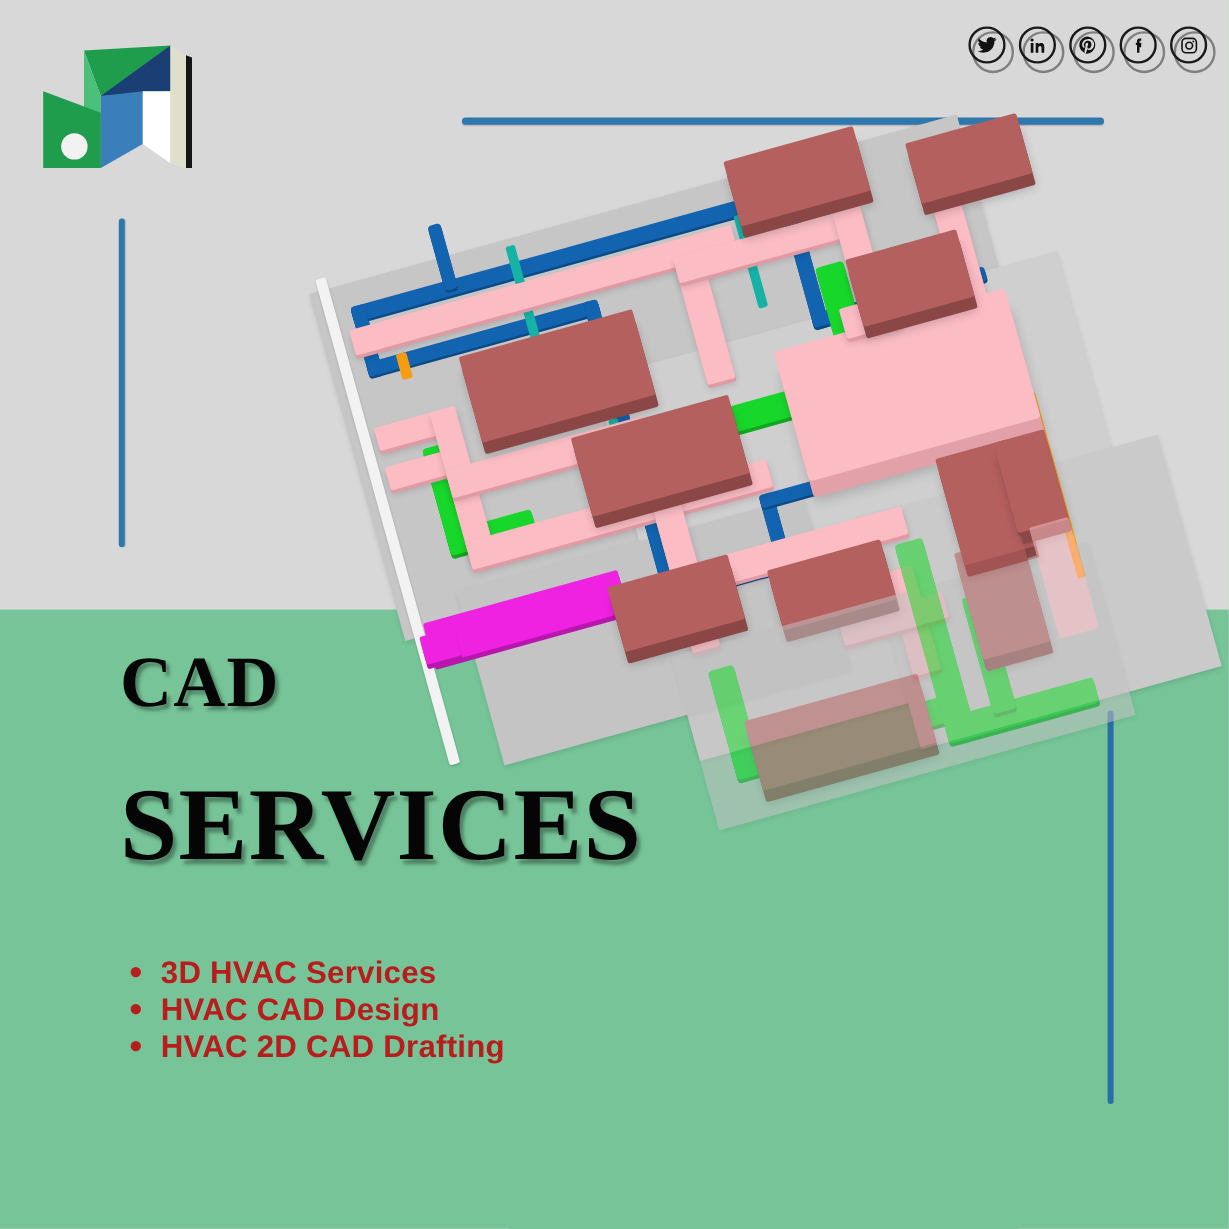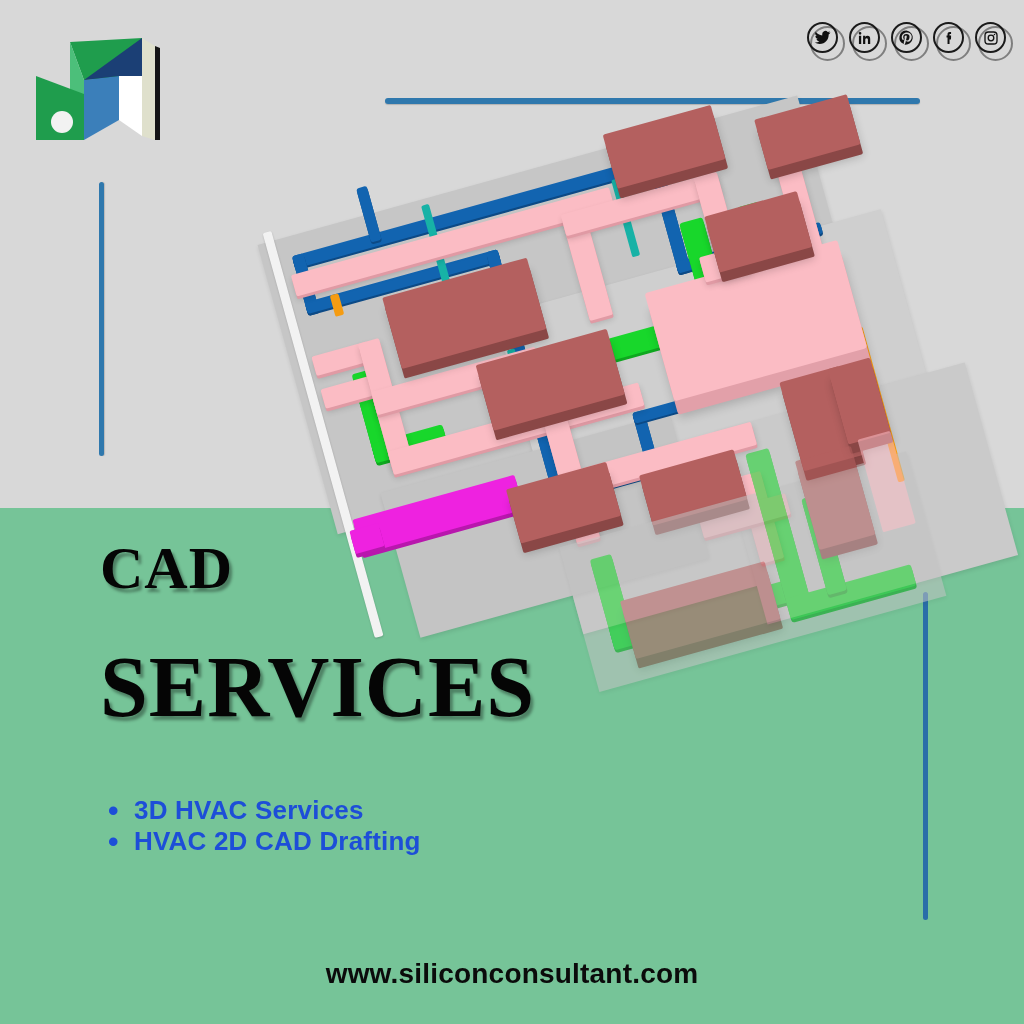--- a/index.html
+++ b/index.html
@@ -107,21 +107,21 @@
     text-shadow:3px 4px 3px rgba(0,0,0,.35);
   }
   .headline div { white-space:nowrap; }
   .hl-1 { font-size:86px; }
   .hl-2 { font-size:60px; }
   .hl-3 { font-size:86px;margin-top:48px; }
 
   
   .bullets {
     position:absolute; left:100px; top:795px;
-    color:#1d4ed8; font-size:26px; line-height:1.19;
+    color:#b91c1c; font-size:26px; line-height:1.19;
     font-weight:bold; letter-spacing:.2px;
   }
   .bullets li { list-style:none; position:relative; padding-left:34px; }
   .bullets li::before{
     content:"•"; position:absolute; left:8px; top:-2px; font-size:30px;
   }
 
   
   .site-url {
     position:absolute; left:0; top:958px; width:1024px;
@@ -267,18 +267,18 @@
     </div>
   </div>
 
   <div class="headline">
     <div class="hl-2">CAD</div>
     <div class="hl-3">SERVICES</div>
   </div>
 
   <ul class="bullets">
     <li>3D HVAC Services</li>
+    <li>HVAC CAD Design</li>
     <li>HVAC 2D CAD Drafting</li>
   </ul>
 
-  <div class="site-url">www.siliconconsultant.com</div>
 
 </div>
 
 </body></html>

